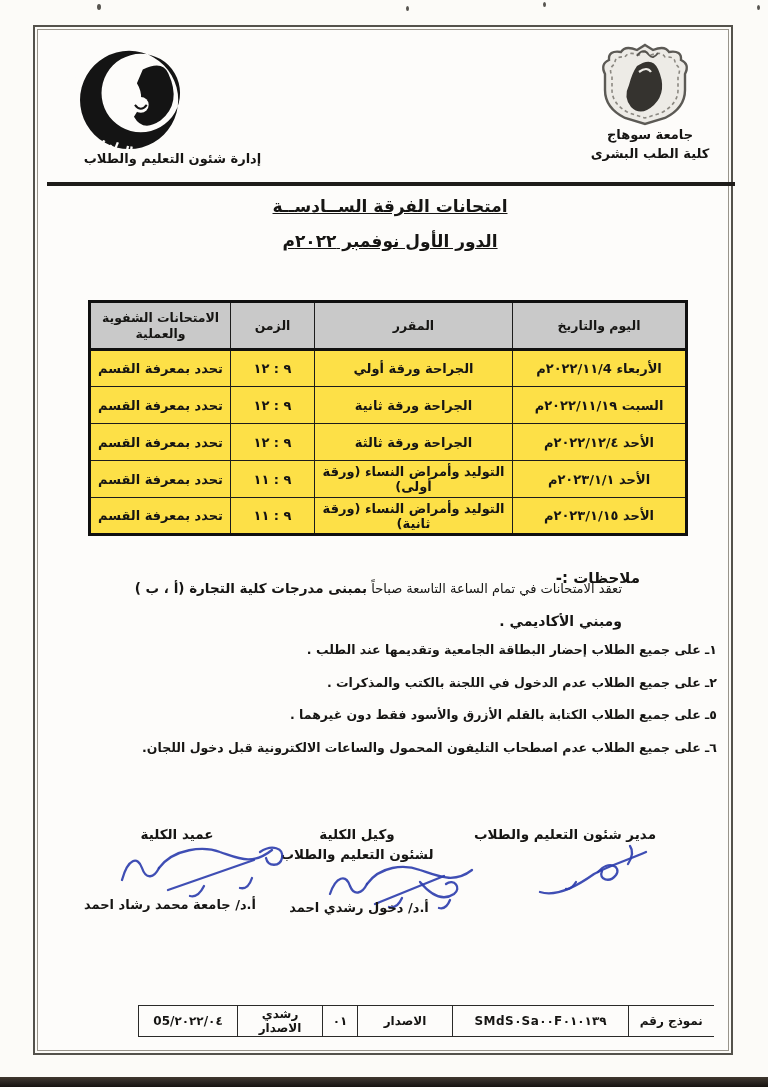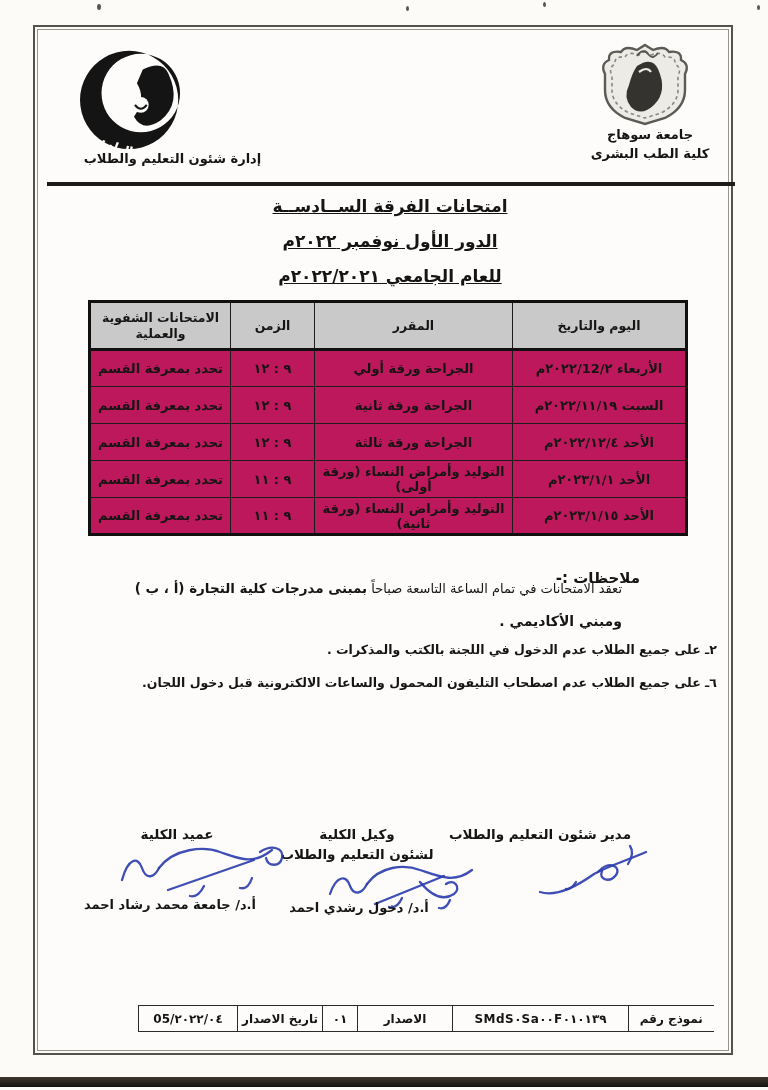--- a/index.html
+++ b/index.html
@@ -27,21 +27,21 @@
   .title-line { font-size:17px; font-weight:bold; text-align:center; margin-bottom:15px; letter-spacing:.2px;text-decoration:underline; }
 
   table.exam { position:absolute; left:88px; top:300px; width:597px;
     border-collapse:collapse; table-layout:fixed; direction:rtl;
     border:3px solid #101010; }
   table.exam th, table.exam td {
     border:1.5px solid #1c1c1c; font-weight:bold; text-align:center; vertical-align:middle;
     font-size:13px; padding:2px 3px;
   }
   table.exam thead th { background:#c9c9c9; height:48px; font-size:12.5px; line-height:1.25; border-bottom:3px solid #101010; }
-  table.exam tbody td { height:37px; background:#be185d; }
+  table.exam tbody td { height:37px; background:#fde047; }
   col.c-date{width:174px} col.c-course{width:198px} col.c-time{width:84px} col.c-oral{width:141px}
 
   .notes-heading { top:545px; right:128px; font-size:15px; font-weight:bold;margin-top:24px; }
   .notes-intro1 { top:580px; right:146px; font-size:13px; }
   .notes-intro1 .bold-part { font-weight:bold; font-size:13.5px; }
   .notes-intro2 { top:613px; right:146px; font-size:14px; font-weight:bold; }
   .notes-items { top:641px; right:51px; left:60px; text-align:right; }
   .note-item { font-size:12.5px; font-weight:600; margin-bottom:15px; line-height:1.4; }
 
   .sig-title { font-size:13.5px; font-weight:bold; text-align:center; }
@@ -102,41 +102,40 @@
   </svg>
 
   <div class="abs org-line1 rtl">جامعة سوهاج</div>
   <div class="abs org-line2 rtl">كلية الطب البشرى</div>
 
   <div class="abs divider"></div>
 
   <div class="abs title-block rtl">
     <div class="title-line">امتحانات الفرقة الســادســة</div>
     <div class="title-line">الدور الأول نوفمبر ٢٠٢٢م</div>
-    <div class="title-line">للعام الجامعي ٢٠٢٢/٢٠٢١م</div>
   </div>
 
   <table class="exam">
     <colgroup>
         <col class="c-date">
         <col class="c-course">
         <col class="c-time">
         <col class="c-oral">
       </colgroup>
     <thead>
       <tr>
         <th>اليوم والتاريخ</th>
         <th>المقرر</th>
         <th>الزمن</th>
         <th>الامتحانات الشفوية والعملية</th>
       </tr>
     </thead>
     <tbody>
       <tr>
-        <td>الأربعاء ٢٠٢٢/12/٢م</td>
+        <td>الأربعاء ٢٠٢٢/١١/4م</td>
         <td>الجراحة ورقة أولي</td>
         <td>٩ : ١٢</td>
         <td>تحدد بمعرفة القسم</td>
       </tr>
       <tr>
         <td>السبت ٢٠٢٢/١١/١٩م</td>
         <td>الجراحة ورقة ثانية</td>
         <td>٩ : ١٢</td>
         <td>تحدد بمعرفة القسم</td>
       </tr>
@@ -161,25 +160,27 @@
     </tbody>
   </table>
 
   <div class="abs notes-heading rtl">ملاحظات :-</div>
   <div class="abs notes-intro1 rtl">
     <span>تعقد الامتحانات في تمام الساعة التاسعة صباحاً </span><span class="bold-part">بمبنى مدرجات كلية التجارة (أ ، ب )</span>
   </div>
   <div class="abs notes-intro2 rtl">ومبني الأكاديمي .</div>
 
   <div class="abs notes-items rtl">
+    <div class="note-item">١ـ على جميع الطلاب إحضار البطاقة الجامعية وتقديمها عند الطلب .</div>
     <div class="note-item">٢ـ على جميع الطلاب عدم الدخول في اللجنة بالكتب والمذكرات .</div>
+    <div class="note-item">٥ـ على جميع الطلاب الكتابة بالقلم الأزرق والأسود فقط دون غيرهما .</div>
     <div class="note-item">٦ـ على جميع الطلاب عدم اصطحاب التليفون المحمول والساعات الالكترونية قبل دخول اللجان.</div>
   </div>
 
-  <div class="abs sig-title rtl" style="left:440px;top:826px;width:200px;">مدير شئون التعليم والطلاب</div>
+  <div class="abs sig-title rtl" style="left:465px;top:826px;width:200px;">مدير شئون التعليم والطلاب</div>
   <svg class="abs sig-svg" style="left:532px;top:842px;" width="128" height="58" viewBox="0 0 128 58">
     <path d="M8,50 C26,56 48,42 62,32 C76,24 96,18 114,10"></path>
     <path d="M66,30 C76,18 90,24 84,33 C78,41 66,38 70,29"></path>
     <path d="M96,22 q7,-11 2,-18"></path>
     <path d="M44,40 q-5,8 -10,7"></path>
   </svg>
 
   <div class="abs sig-title rtl" style="left:282px;top:826px;width:150px;">وكيل الكلية</div>
   <div class="abs sig-title rtl" style="left:272px;top:846px;width:170px;">لشئون التعليم والطلاب</div>
   <svg class="abs sig-svg" style="left:320px;top:856px;" width="165" height="56" viewBox="0 0 165 56">
@@ -211,21 +212,21 @@
       <col style="width:35px">
         <col style="width:85px">
         <col style="width:99px">
     </colgroup>
     <tbody>
         <tr>
       <td class="rtl">نموذج رقم</td>
       <td class="ltr-cell">SMdS٠Sa٠٠F٠١٠١٣٩</td>
       <td class="rtl">الاصدار</td>
       <td>٠١</td>
-      <td class="rtl">تاريخ الاصدار</td>
+      <td class="rtl">رشدي الاصدار</td>
       <td>٢٠٢٢/٠٤/05</td>
     </tr>
   </tbody>
     </table>
 
   <div class="abs bottom-bar"></div>
 
 </div>
 
 </body></html>

